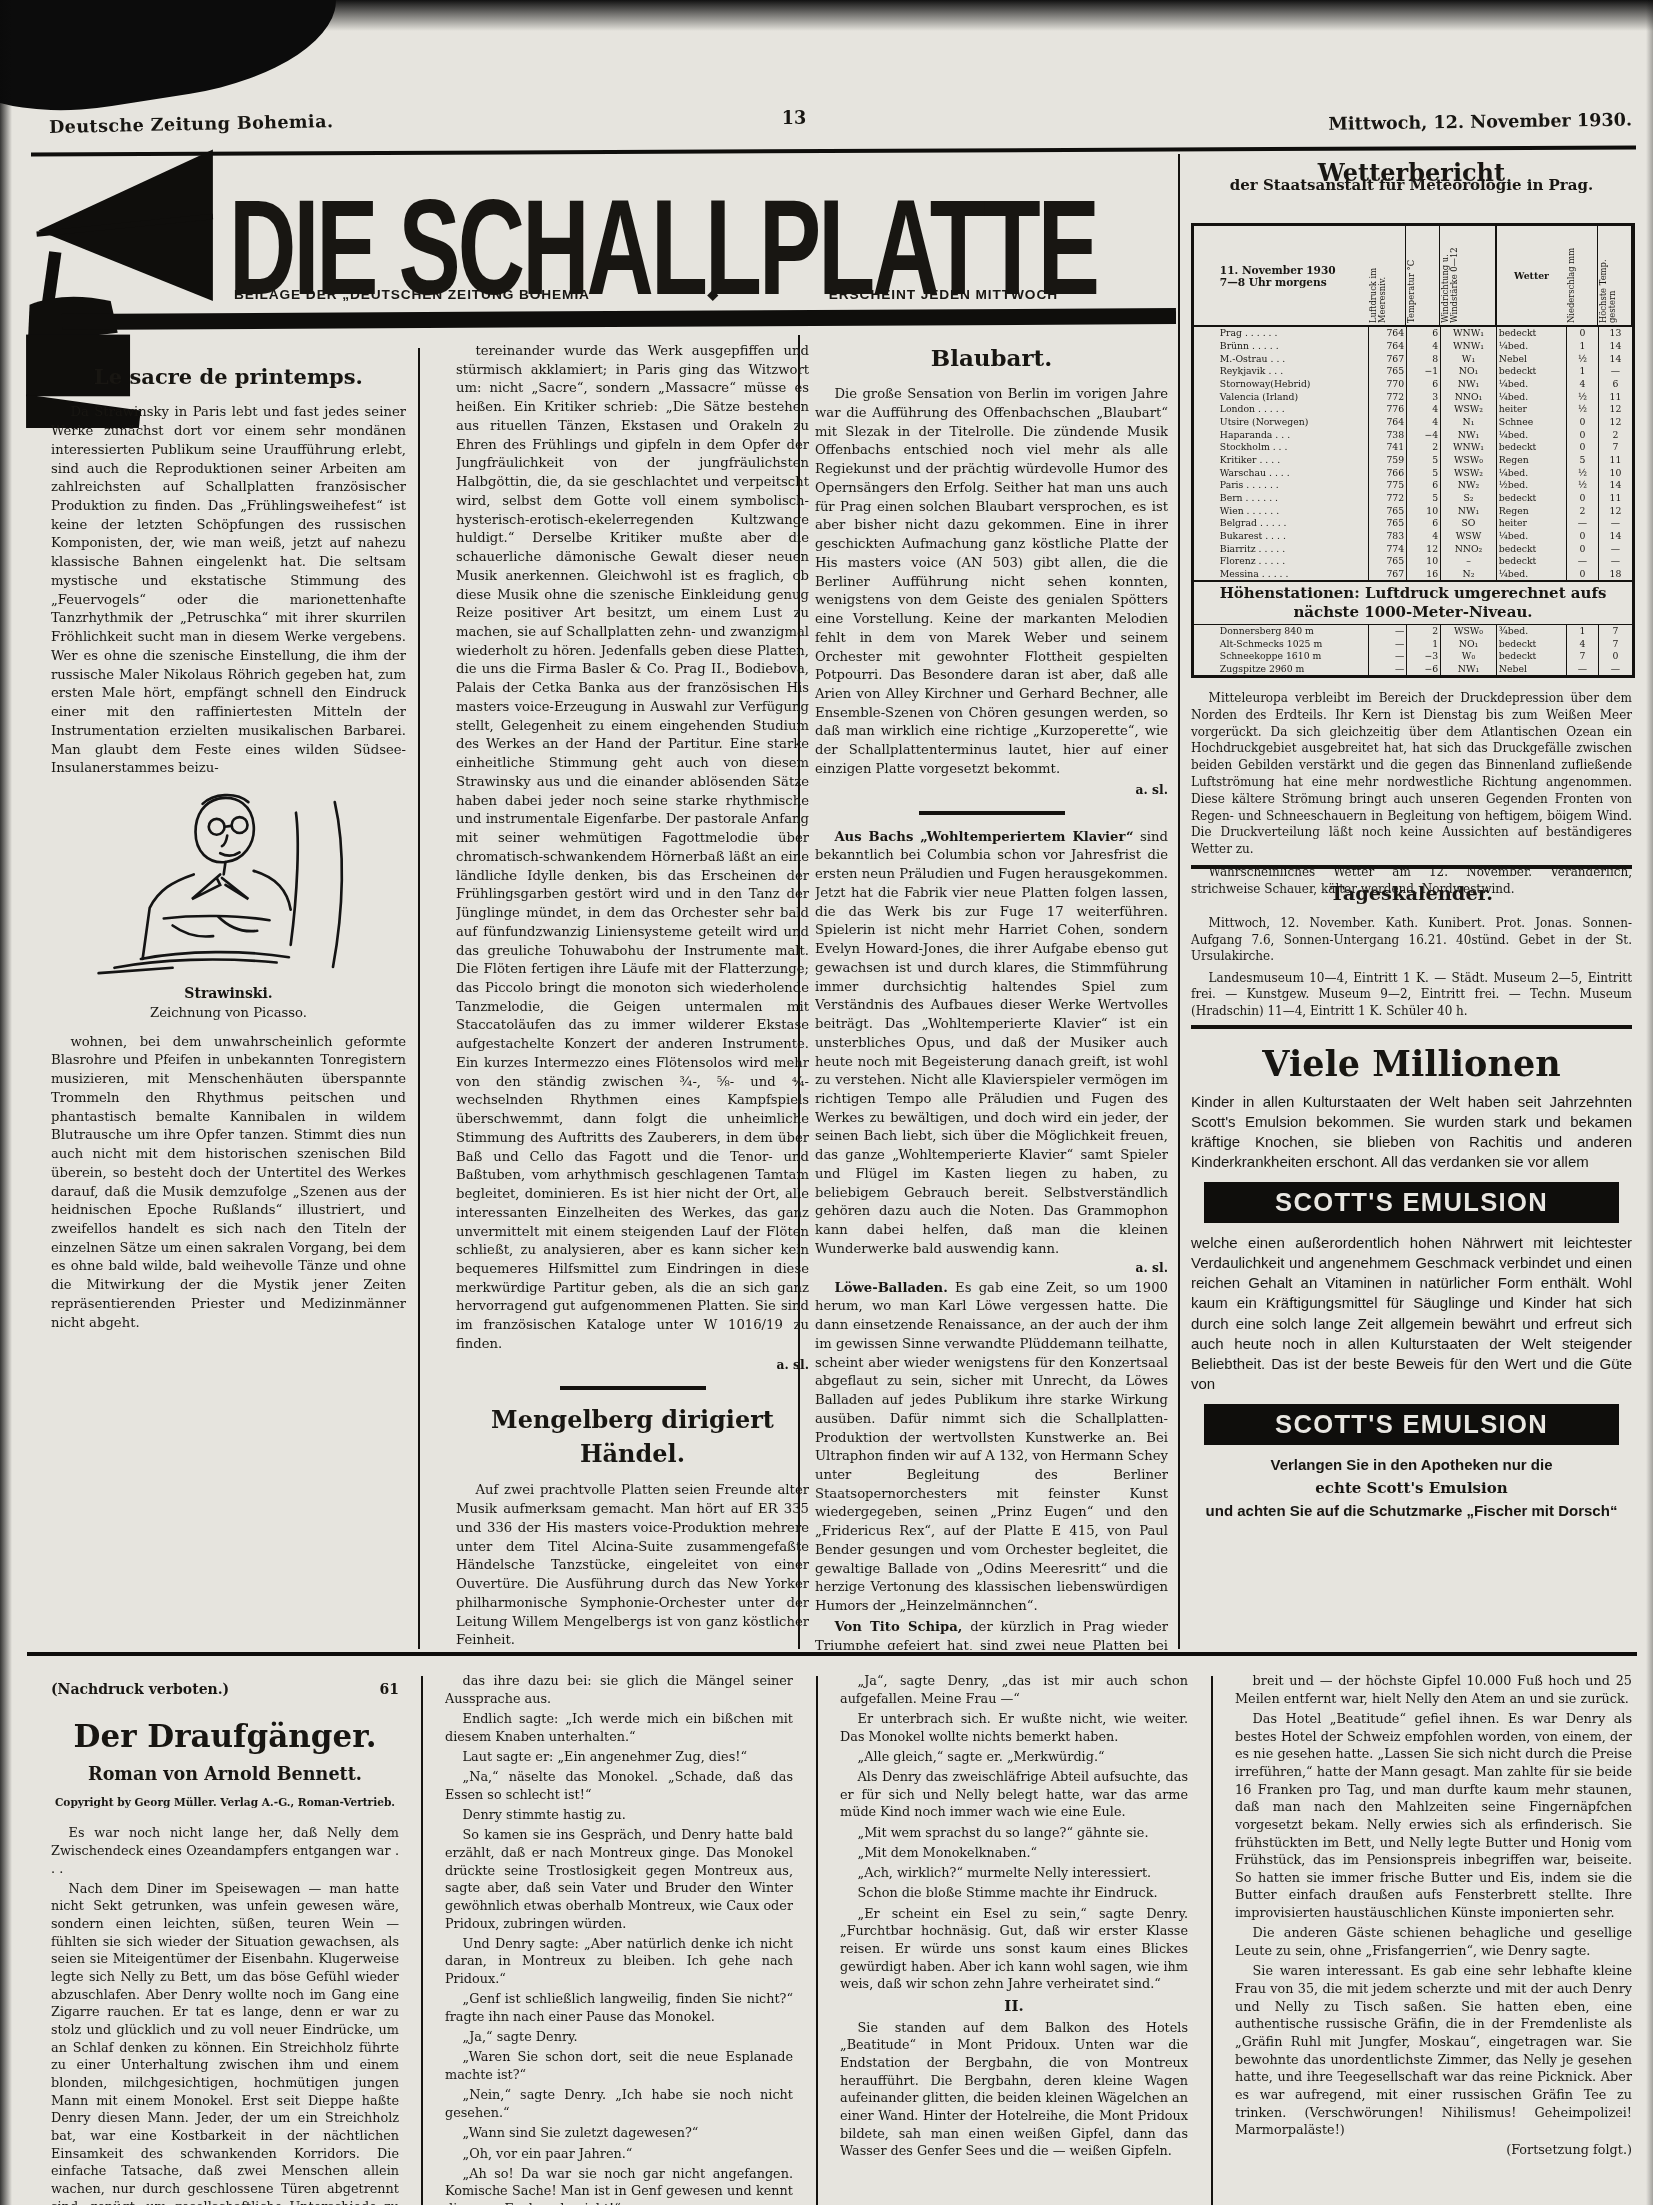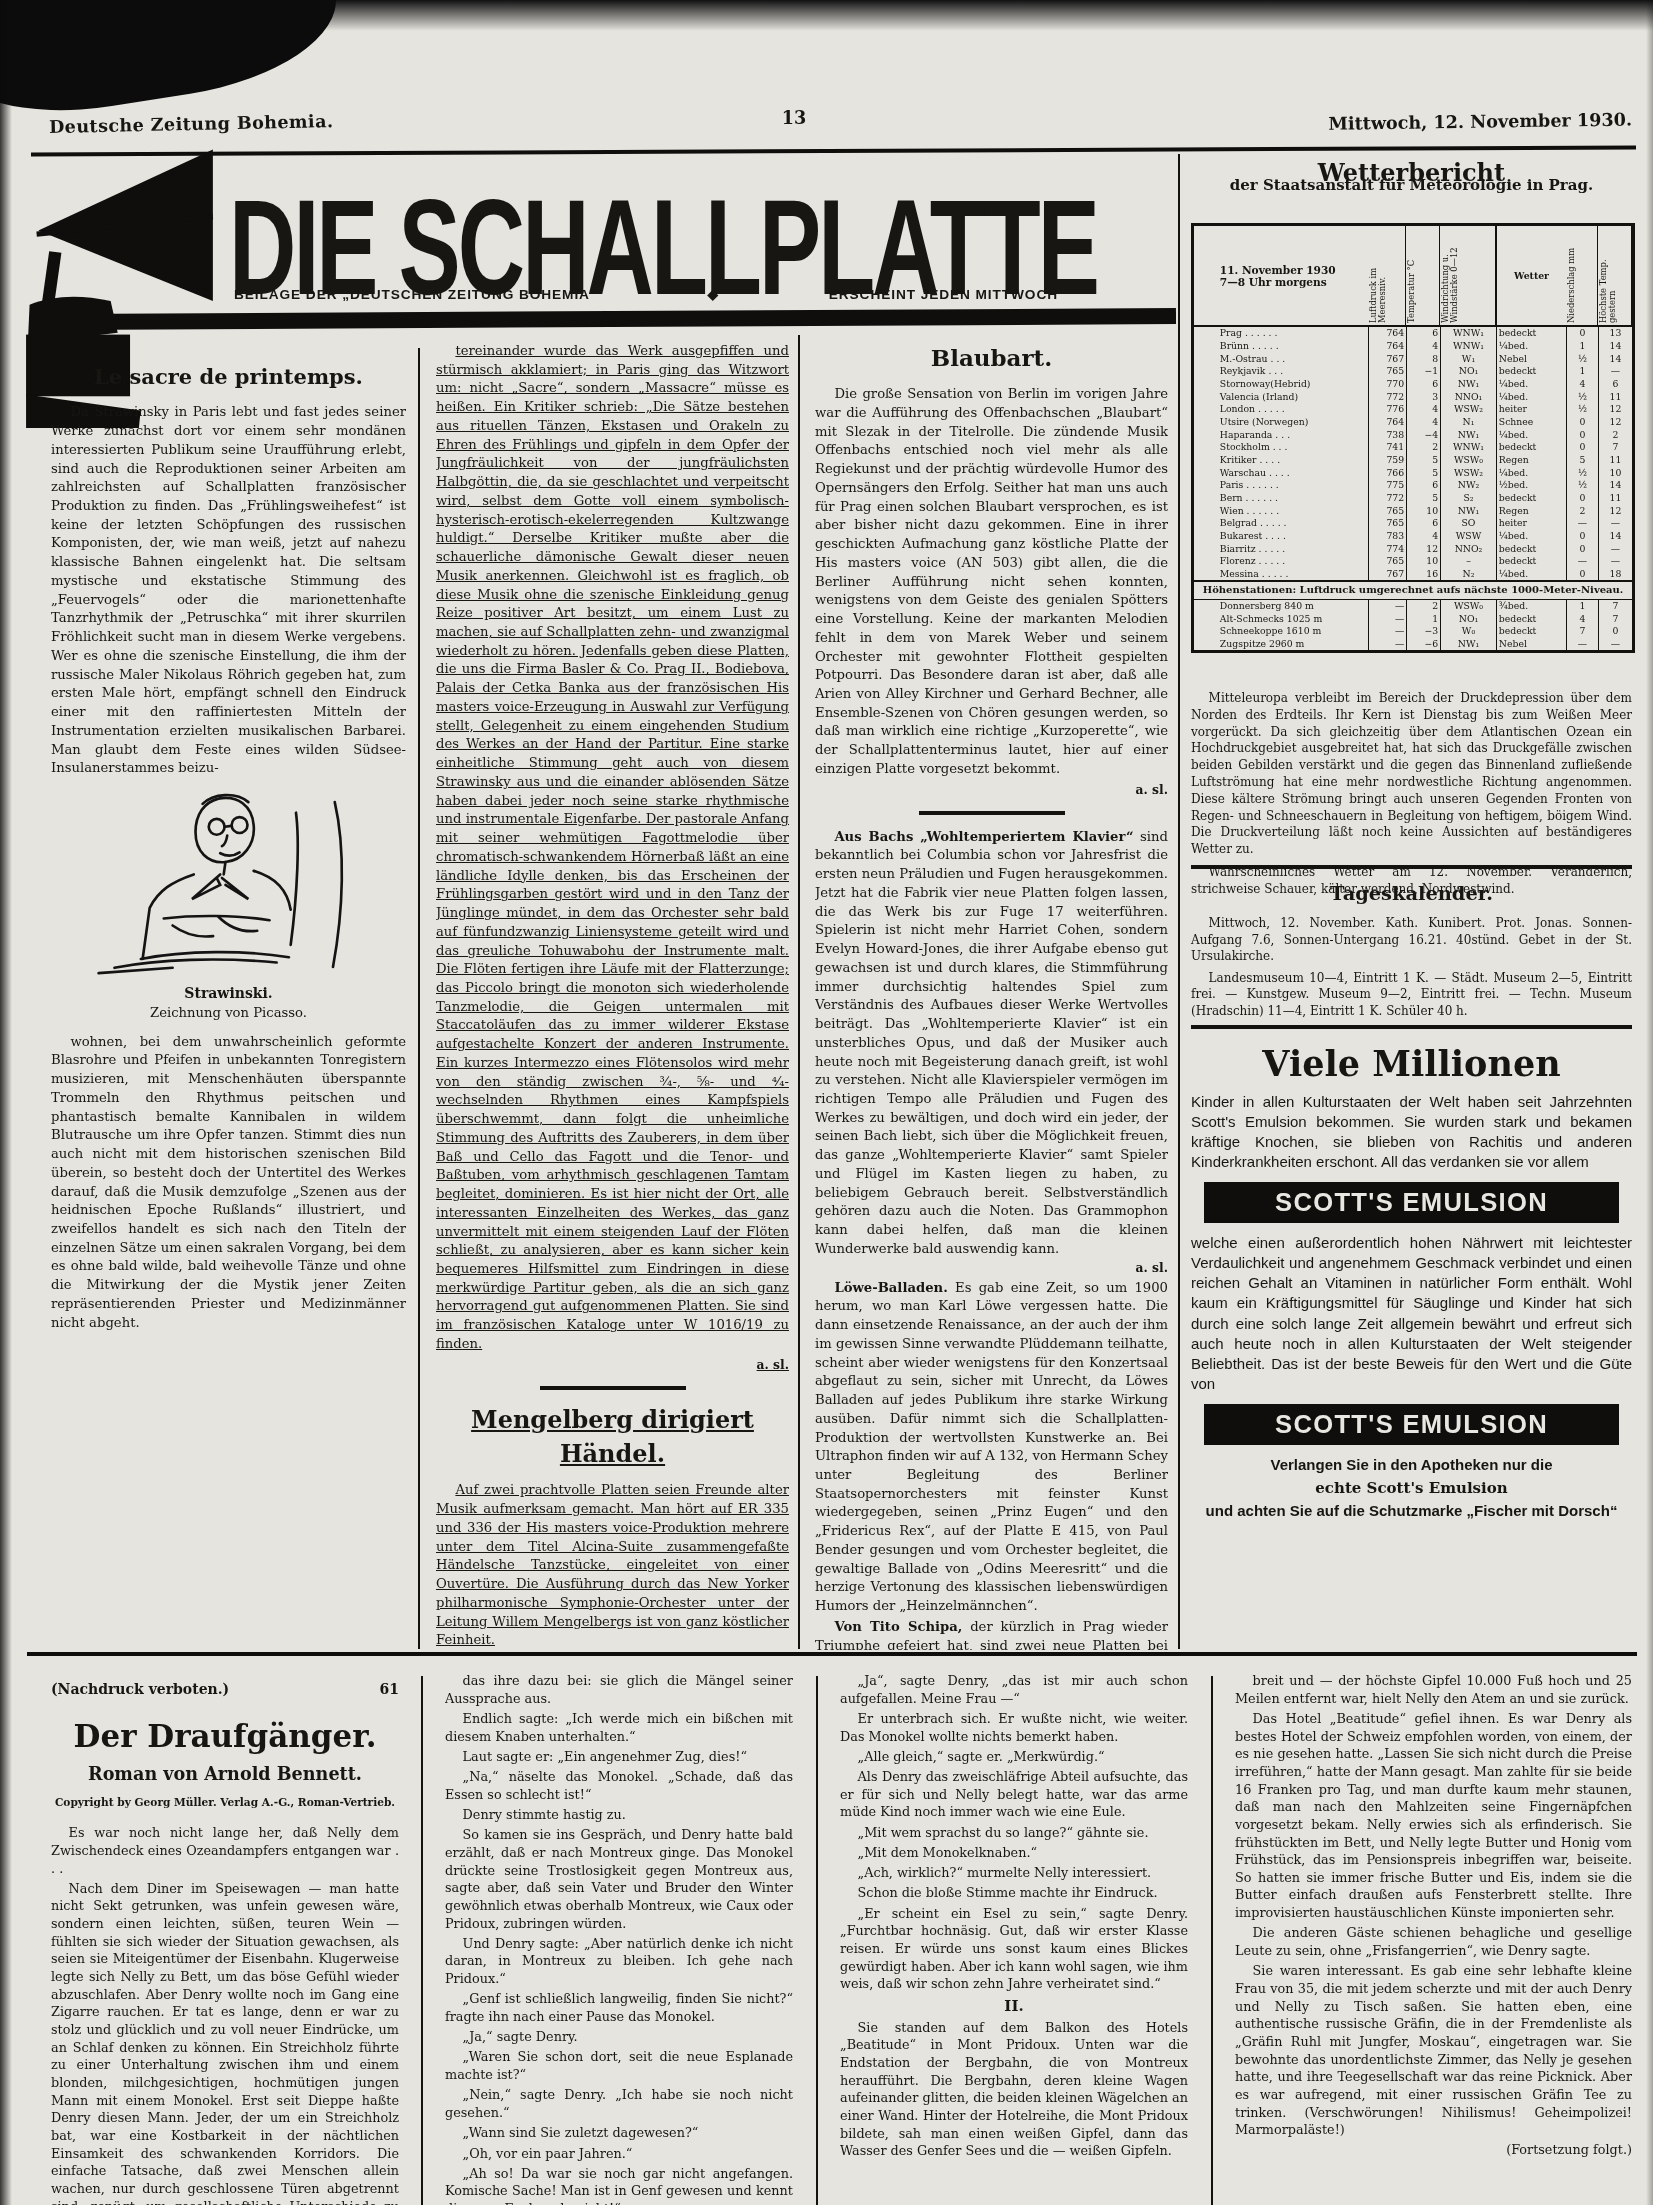--- a/index.html
+++ b/index.html
@@ -42,21 +42,21 @@
   .wx-grid{display:grid;grid-template-columns:150px 38px 34px 56px 70px 32px 1fr;padding-left:24px;}
   .wx-grid > div{border-left:0.9px solid #14120f;padding:0.4px 1.8px;}
   .wx-grid > div:first-child{border-left:none;}
   .wx-head{height:99px;border-bottom:2.2px solid #14120f;}
   .wx-head .rot{writing-mode:vertical-rl;transform:rotate(180deg);font-size:8.4px;line-height:1.05;text-align:left;padding:1.8px 0.9px;}
   .wx-datecell{display:flex;flex-direction:column;justify-content:center;font-weight:bold;font-size:10.6px;}
   .wx-row{line-height:1.28;}
   .wx-row div{white-space:nowrap;overflow:hidden;}
   .num{text-align:right;}
   .ctr{text-align:center;}
-  .hoehen-note{border-top:2.2px solid #14120f;border-bottom:1.3px solid #14120f;font-weight:bold;text-align:center;font-size:10px;padding:1.8px 4.4px;line-height:1.25;}
+  .hoehen-note{border-top:2.2px solid #14120f;border-bottom:1.3px solid #14120f;font-weight:bold;text-align:center;font-size:15px;padding:1.8px 4.4px;line-height:1.25;}
   .wx-par{left:1191px;top:690px;width:441px;font-size:12px;line-height:1.4;text-align:justify;}
   .wx-par p{margin:0 0 6.2px 0;text-indent:17.6px;}
   .hr-right{left:1191px;height:3.5px;width:441px;background:#14120f;}
   .tk-title{left:1191px;top:882px;width:441px;text-align:center;font-weight:bold;font-size:19.4px;}
   .tk-body{left:1191px;top:915px;width:441px;font-size:12px;line-height:1.38;text-align:justify;}
   .tk-body p{margin:0 0 5.3px 0;text-indent:17.6px;}
   
   .scott{left:1191px;top:1043px;width:441px;font-family:"Liberation Sans",sans-serif;}
   .scott-h{font-weight:bold;font-size:35px;text-align:center;font-family:"DejaVu Serif",serif;}
   .scott p{font-size:15px;line-height:1.34;text-align:justify;margin:8px 0;}
@@ -144,21 +144,21 @@
         </g>
       </svg>
     </figure>
     <div class="fig-cap1">Strawinski.</div>
     <div class="fig-cap2" style="margin-bottom:9.7px;">Zeichnung von Picasso.</div>
     <div>
         <p>wohnen, bei dem unwahrscheinlich geformte Blasrohre und Pfeifen in unbekannten Tonregistern musizieren, mit Menschenhäuten überspannte Trommeln den Rhythmus peitschen und phantastisch bemalte Kannibalen in wildem Blutrausche um ihre Opfer tanzen. Stimmt dies nun auch nicht mit dem historischen szenischen Bild überein, so besteht doch der Untertitel des Werkes darauf, daß die Musik demzufolge „Szenen aus der heidnischen Epoche Rußlands“ illustriert, und zweifellos handelt es sich nach den Titeln der einzelnen Sätze um einen sakralen Vorgang, bei dem es ohne bald wilde, bald weihevolle Tänze und ohne die Mitwirkung der die Mystik jener Zeiten repräsentierenden Priester und Medizinmänner nicht abgeht.</p>
       </div>
   </div>
 
-  <div class="abs col" style="left:436px;top:342px;width:353px;height:1308px;text-decoration:underline;">
+  <div class="abs col" style="left:456px;top:342px;width:353px;height:1308px;">
     <div>
         <p>tereinander wurde das Werk ausgepfiffen und stürmisch akklamiert; in Paris ging das Witzwort um: nicht „Sacre“, sondern „Massacre“ müsse es heißen. Ein Kritiker schrieb: „Die Sätze bestehen aus rituellen Tänzen, Ekstasen und Orakeln zu Ehren des Frühlings und gipfeln in dem Opfer der Jungfräulichkeit von der jungfräulichsten Halbgöttin, die, da sie geschlachtet und verpeitscht wird, selbst dem Gotte voll einem symbolisch-hysterisch-erotisch-ekelerregenden Kultzwange huldigt.“ Derselbe Kritiker mußte aber die schauerliche dämonische Gewalt dieser neuen Musik anerkennen. Gleichwohl ist es fraglich, ob diese Musik ohne die szenische Einkleidung genug Reize positiver Art besitzt, um einem Lust zu machen, sie auf Schallplatten zehn- und zwanzigmal wiederholt zu hören. Jedenfalls geben diese Platten, die uns die Firma Basler &amp; Co. Prag II., Bodiebova, Palais der Cetka Banka aus der französischen His masters voice-Erzeugung in Auswahl zur Verfügung stellt, Gelegenheit zu einem eingehenden Studium des Werkes an der Hand der Partitur. Eine starke einheitliche Stimmung geht auch von diesem Strawinsky aus und die einander ablösenden Sätze haben dabei jeder noch seine starke rhythmische und instrumentale Eigenfarbe. Der pastorale Anfang mit seiner wehmütigen Fagottmelodie über chromatisch-schwankendem Hörnerbaß läßt an eine ländliche Idylle denken, bis das Erscheinen der Frühlingsgarben gestört wird und in den Tanz der Jünglinge mündet, in dem das Orchester sehr bald auf fünfundzwanzig Liniensysteme geteilt wird und das greuliche Tohuwabohu der Instrumente malt. Die Flöten fertigen ihre Läufe mit der Flatterzunge; das Piccolo bringt die monoton sich wiederholende Tanzmelodie, die Geigen untermalen mit Staccatoläufen das zu immer wilderer Ekstase aufgestachelte Konzert der anderen Instrumente. Ein kurzes Intermezzo eines Flötensolos wird mehr von den ständig zwischen ¾-, ⅝- und ⁴⁄₄-wechselnden Rhythmen eines Kampfspiels überschwemmt, dann folgt die unheimliche Stimmung des Auftritts des Zauberers, in dem über Baß und Cello das Fagott und die Tenor- und Baßtuben, vom arhythmisch geschlagenen Tamtam begleitet, dominieren. Es ist hier nicht der Ort, alle interessanten Einzelheiten des Werkes, das ganz unvermittelt mit einem steigenden Lauf der Flöten schließt, zu analysieren, aber es kann sicher kein bequemeres Hilfsmittel zum Eindringen in diese merkwürdige Partitur geben, als die an sich ganz hervorragend gut aufgenommenen Platten. Sie sind im französischen Kataloge unter W 1016/19 zu finden.</p>
       </div>
     <span class="sig">a. sl.</span>
     <div class="sep"></div>
     <div class="headline" style="font-size:24px;margin-bottom:10.6px;">Mengelberg dirigiert Händel.</div>
     <div>
         <p>Auf zwei prachtvolle Platten seien Freunde alter Musik aufmerksam gemacht. Man hört auf ER 335 und 336 der His masters voice-Produktion mehrere unter dem Titel Alcina-Suite zusammengefaßte Händelsche Tanzstücke, eingeleitet von einer Ouvertüre. Die Ausführung durch das New Yorker philharmonische Symphonie-Orchester unter der Leitung Willem Mengelbergs ist von ganz köstlicher Feinheit.</p>
       </div>
 

